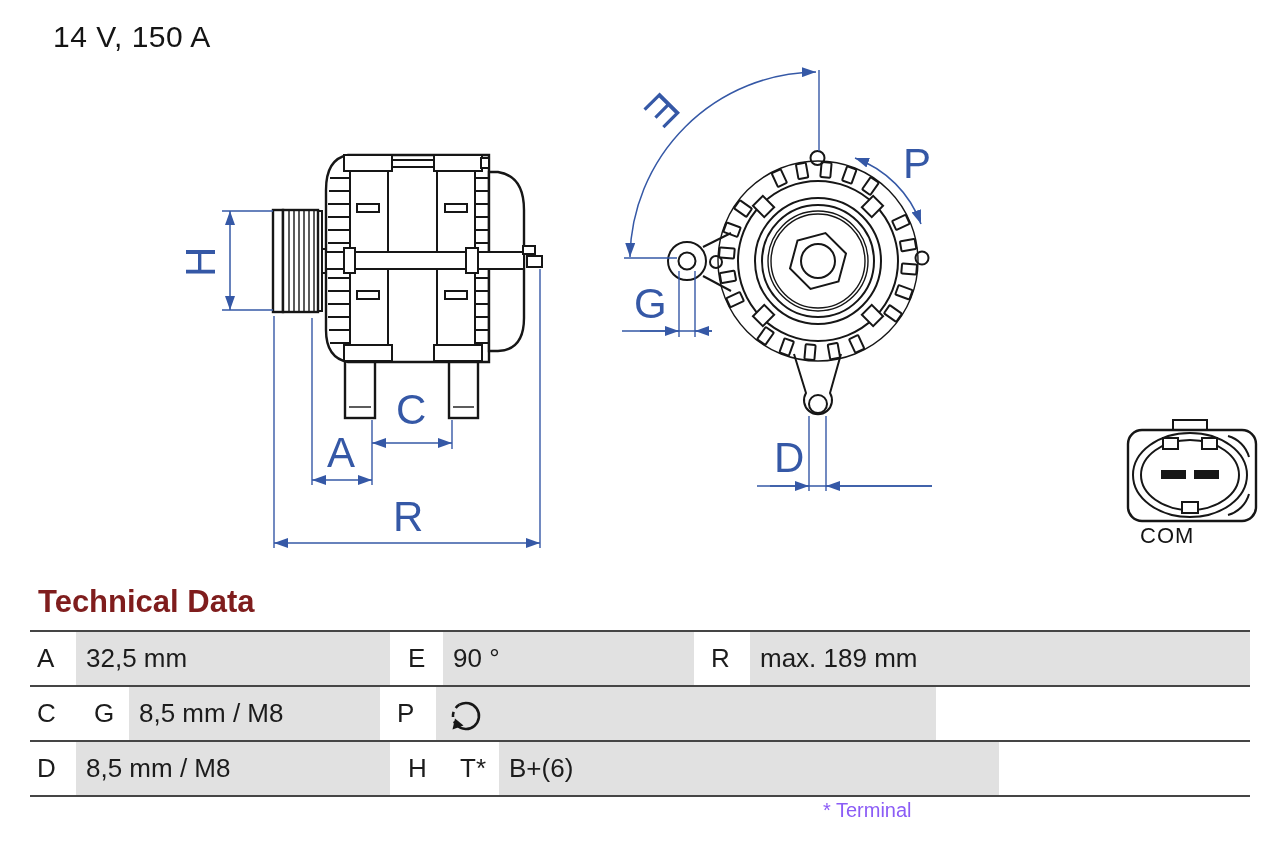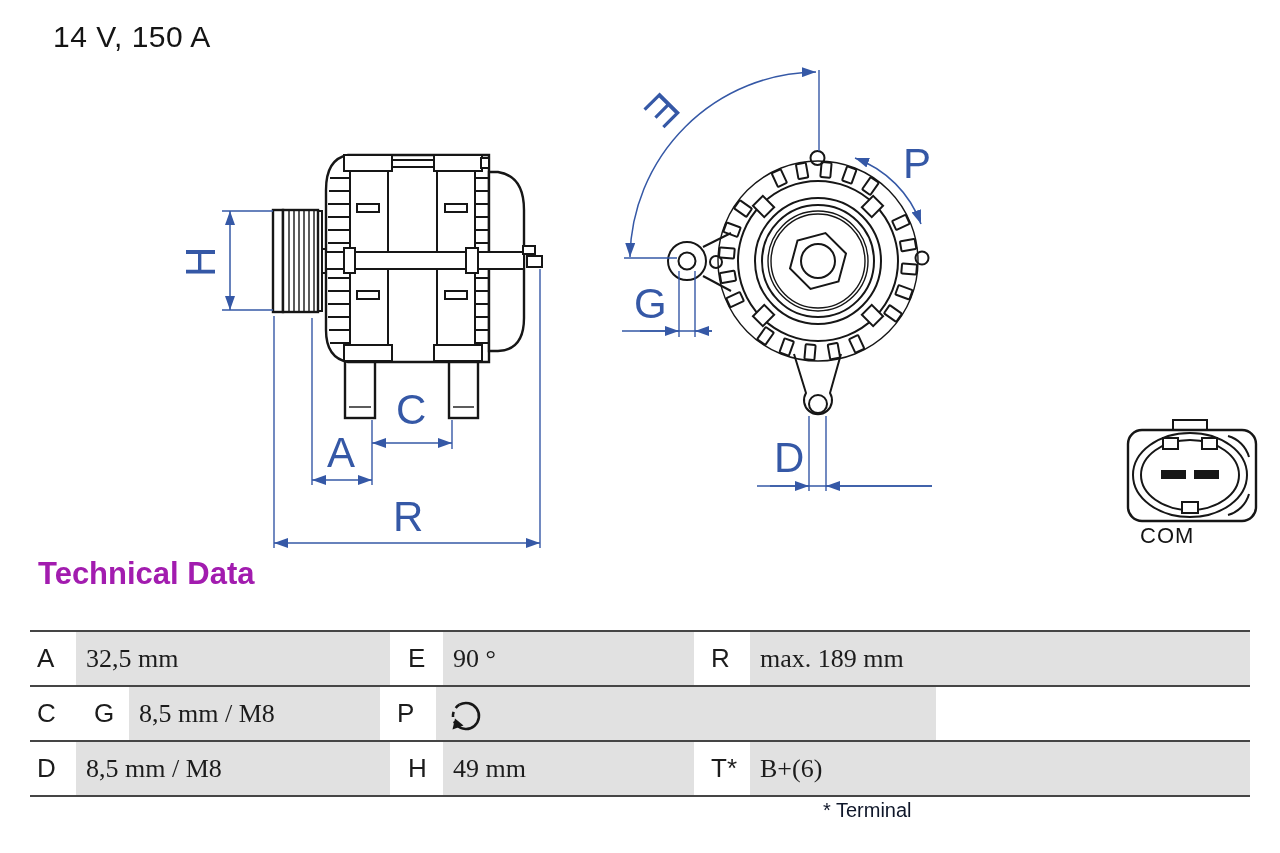--- a/index.html
+++ b/index.html
@@ -17,44 +17,44 @@
   .bkf{stroke:#161616;fill:#ffffff;stroke-width:2;}
   .bk3{stroke:#161616;fill:#ffffff;stroke-width:2.4;}
   .thin{stroke:#161616;fill:none;stroke-width:1.4;}
   .solid{fill:#161616;stroke:none;}
   .bl{stroke:#3558a6;fill:none;stroke-width:1.4;}
   .dim{stroke:#3558a6;fill:none;stroke-width:1.5;}
   text.cad{fill:#3558a6;font-size:42px;font-weight:400;font-family:"Liberation Sans",sans-serif;}
   text.blk{fill:#141414;font-size:22px;font-family:"Liberation Sans",sans-serif;letter-spacing:1px;}
   
   .tech-heading{
-    position:absolute;left:38px;top:556px;
-    font-size:31px;font-weight:bold;color:#a21caf;
+    position:absolute;left:38px;top:584px;
+    font-size:31px;font-weight:bold;color:#7f1d1d;
   }
   .tdata{
     position:absolute;left:30px;top:630px;width:1220px;
     border-bottom:2px solid #454545;
   }
   .trow{
     display:flex;align-items:center;height:55px;box-sizing:border-box;
     border-top:2px solid #454545;
     font-size:26px;color:#1c1c1c;
   }
   .cell{display:flex;align-items:center;align-self:stretch;box-sizing:border-box;}
   .key{padding-left:7px;}
   .k1{width:46px;}
   .k2{width:53px;padding-left:18px;}
   .k3{width:56px;padding-left:17px;}
-  .val{background:#e1e1e1;padding-left:10px;font-family:Liberation Serif, serif;}
+  .val{background:#e1e1e1;padding-left:10px;}
   .v1{width:314px;}
   .v2{width:251px;}
   .v3{width:500px;}
   .footnote{
     position:absolute;left:823px;top:799px;
-    font-size:20px;color:#0f172a;
+    font-size:20px;color:#8b5cf6;
   }
 </style>
 </head>
 <body>
 
 <div class="page-title">14 V, 150 A</div>
 
 <svg id="diagram" width="1280" height="580" viewBox="0 0 1280 580">
   <defs>
     <marker id="arr" viewBox="0 0 14 10" refX="14" refY="5" markerWidth="14" markerHeight="10" markerUnits="userSpaceOnUse" orient="auto-start-reverse">
@@ -326,19 +326,18 @@
         <path d="M13.5,10.7 A13,13 0 1 1 10.8,31.2" fill="none" stroke="#161616" stroke-width="2.6"></path>
         <path d="M13.5,10.7 A13,13 0 0 0 10.8,31.2" fill="none" stroke="#161616" stroke-width="2.6" stroke-dasharray="5 4.5"></path>
         <polygon points="6.5,35.5 9,24.5 17.5,31.5" fill="#161616"></polygon>
       </svg>
     </div>
   </div>
   <div class="trow">
     <div class="cell key k1">D</div>
     <div class="cell val v1">8,5 mm / M8</div>
     <div class="cell key k2">H</div>
-    <div class="cell val v2">49 mm</div>
     <div class="cell key k3">T*</div>
     <div class="cell val v3">B+(6)</div>
   </div>
 </div>
 
 <div class="footnote">* Terminal</div>
 
 </body></html>

